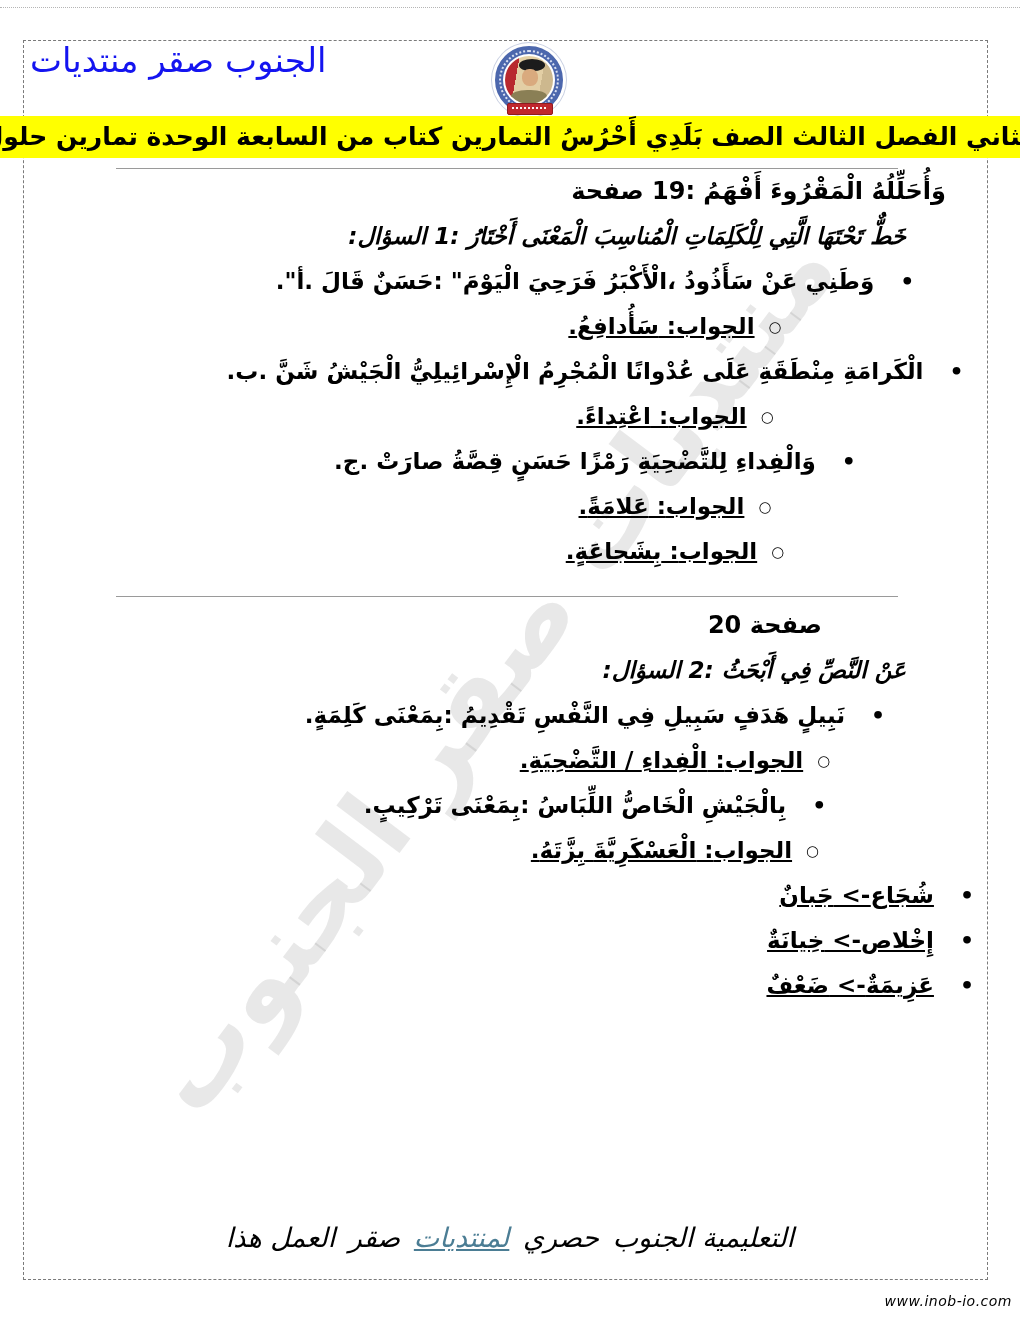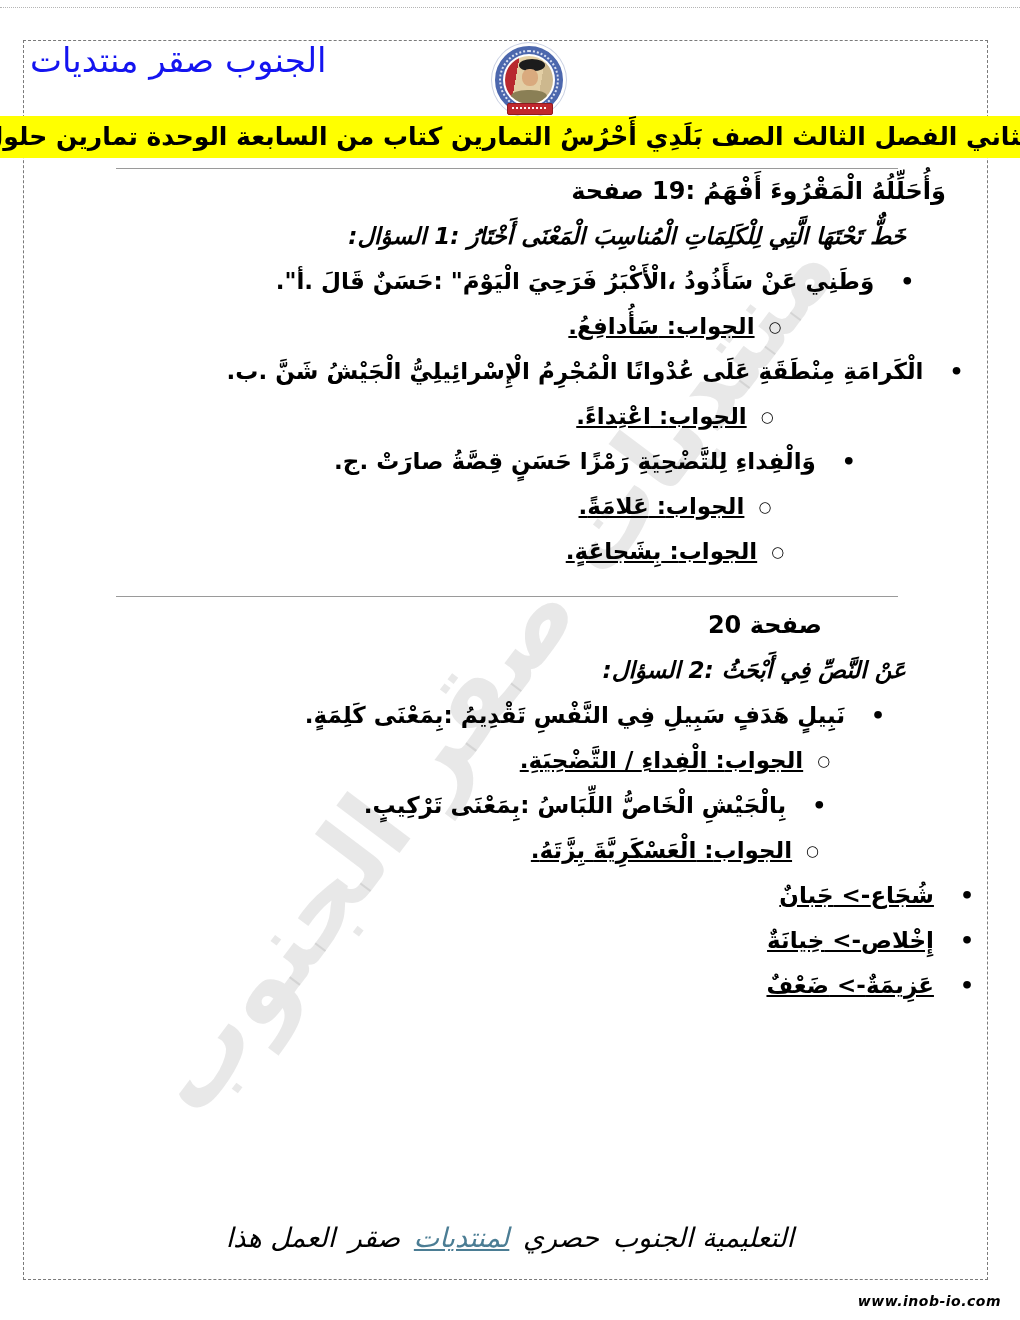--- a/index.html
+++ b/index.html
@@ -49,21 +49,21 @@
   .i{text-align:center;padding-left:170px;}
   .a{text-align:center;padding-left:330px;text-decoration:underline;}
   .p{text-align:right;padding-left:150px;text-decoration:underline;}
   .bullet{display:inline-block;}
   .bullet-dot{margin-left:26px;font-size:22px;}
   .bullet-circle{margin-left:14px;font-size:15px;vertical-align:2px;}
   .signature{position:absolute;left:0;right:0;top:1222px;text-align:center;
     font-size:27px;font-style:italic;direction:ltr;white-space:nowrap;z-index:1;}
   .signature span{margin:0 5px;}
   .sig-link{color:#4b7d94;text-decoration:underline;cursor:pointer;}
-  .url{position:absolute;right:19px;top:1293px;font-weight:bold;font-style:italic;
+  .url{position:absolute;right:8px;top:1293px;font-weight:normal;font-style:italic;
     font-size:14px;letter-spacing:0.5px;z-index:2;}
 </style>
 </head>
 <body>
 
 <div class="topline"></div>
 <div class="frame"></div>
 
 <div class="watermark">منتديات صقر الجنوب</div>
 

